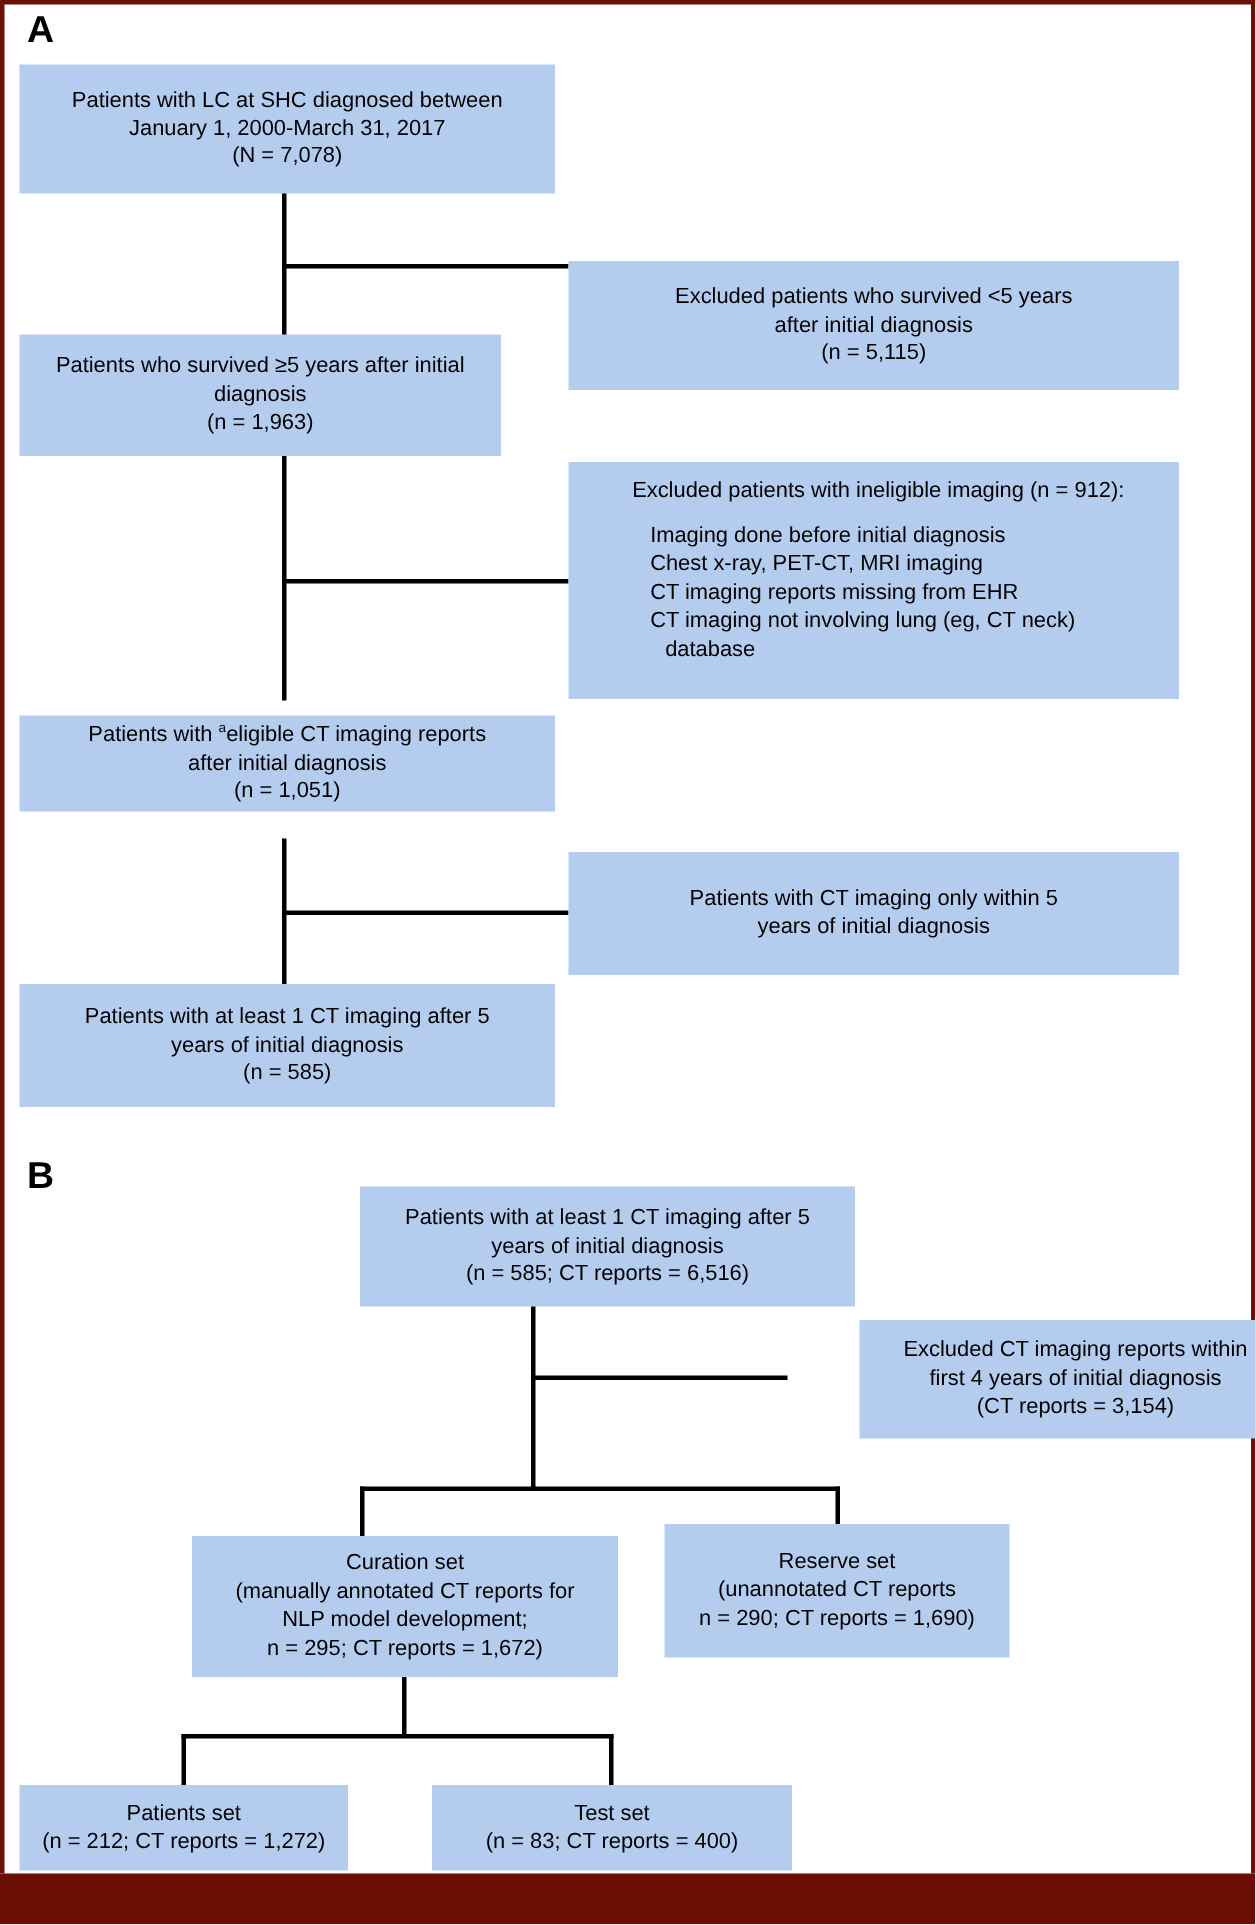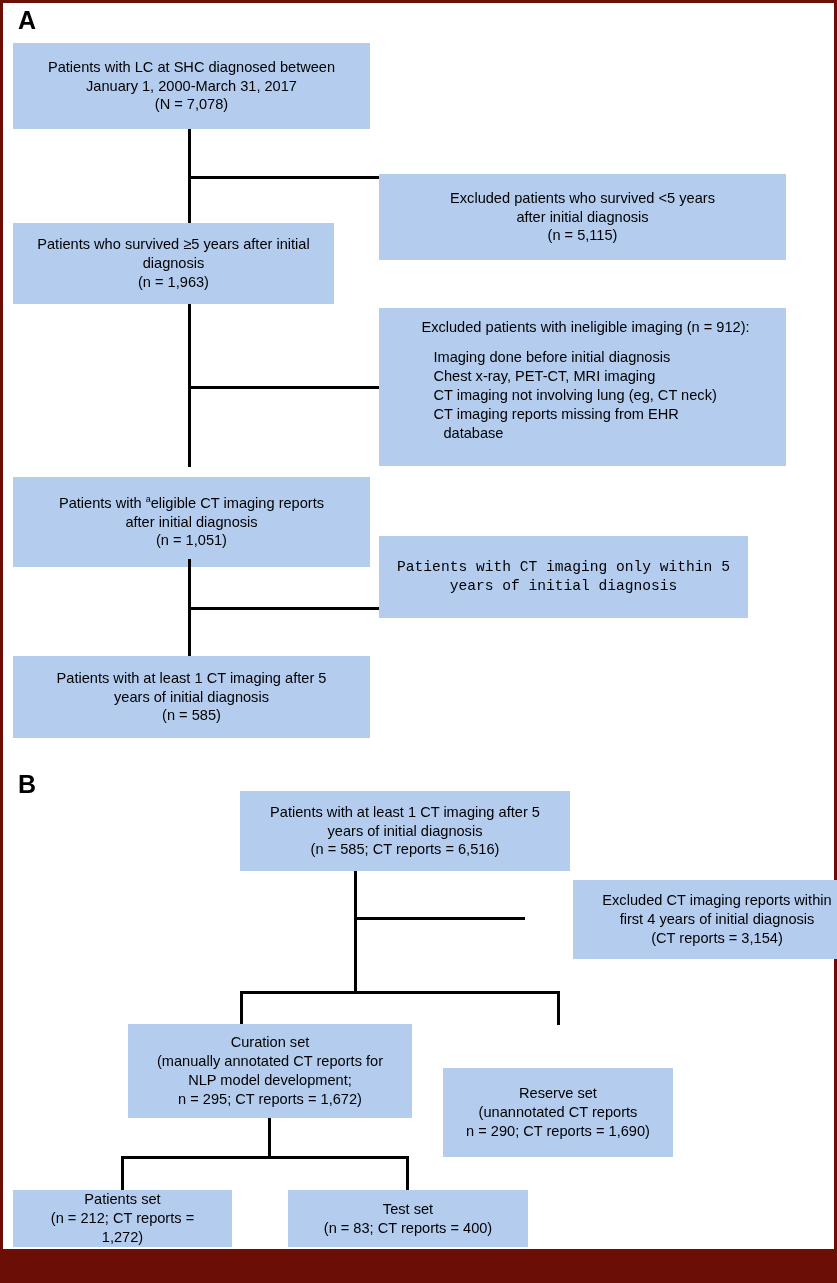--- a/index.html
+++ b/index.html
@@ -55,21 +55,21 @@
     position: absolute;
     background: #b4cdef;
     color: #000000;
     font-size: 14.6px;
     line-height: 1.30;
     display: flex;
     align-items: center;
     justify-content: center;
     text-align: center;
     box-sizing: border-box;
-    padding: 4px 18px;
+    padding: 4px 8px;
   }
   .box.left-align {
     text-align: left;
     justify-content: center;
     align-items: flex-start;
     padding: 10px 10px 10px 16px;
   }
   .box .tline { display: block; }
   .box .spacer { display: block; height: 11px; }
   .box .indent { padding-left: 12px; }
@@ -129,38 +129,38 @@
 
   <div class="conn v" style="left:188px; top:304px; height:163px;"></div>
   <div class="conn h" style="left:188px; top:386px; width:191px;"></div>
 
   <div class="box left-align" style="left:379px; top:308px; width:407px; height:158px;">
     <div>
       <span class="tline">Excluded patients with ineligible imaging (n = 912):</span>
       <span class="spacer"></span>
       <span class="tline indent">Imaging done before initial diagnosis</span>
       <span class="tline indent">Chest x-ray, PET-CT, MRI imaging</span>
+      <span class="tline indent">CT imaging reports missing from EHR</span>
       <span class="tline indent">CT imaging not involving lung (eg, CT neck)</span>
-      <span class="tline indent">CT imaging reports missing from EHR</span>
       <span class="tline indent2">database</span>
     </div>
   </div>
 
-  <div class="box" style="left:13px; top:477px; width:357px; height:90px;">
+  <div class="box" style="left:13px; top:477px; width:357px; height:64px;">
     <div>
       <span class="tline"><span>Patients with </span><sup>a</sup><span>eligible CT imaging reports</span></span>
       <span class="tline">after initial diagnosis</span>
       <span class="tline">(n = 1,051)</span>
     </div>
   </div>
 
   <div class="conn v" style="left:188px; top:559px; height:98px;"></div>
   <div class="conn h" style="left:188px; top:607px; width:191px;"></div>
 
-  <div class="box" style="left:379px; top:536px; width:369px; height:82px;font-family:Liberation Mono, monospace;">
+  <div class="box" style="left:379px; top:568px; width:407px; height:82px;">
     <div>
       <span class="tline">Patients with CT imaging only within 5</span>
       <span class="tline">years of initial diagnosis</span>
     </div>
   </div>
 
   <div class="box" style="left:13px; top:656px; width:357px; height:82px;">
     <div>
       <span class="tline">Patients with at least 1 CT imaging after 5</span>
       <span class="tline">years of initial diagnosis</span>
@@ -195,21 +195,21 @@
 
   <div class="box" style="left:128px; top:1024px; width:284px; height:94px;">
     <div>
       <span class="tline">Curation set</span>
       <span class="tline">(manually annotated CT reports for</span>
       <span class="tline">NLP model development;</span>
       <span class="tline">n = 295; CT reports = 1,672)</span>
     </div>
   </div>
 
-  <div class="box" style="left:443px; top:1068px; width:230px; height:89px;">
+  <div class="box" style="left:443px; top:1016px; width:230px; height:89px;">
     <div>
       <span class="tline">Reserve set</span>
       <span class="tline">(unannotated CT reports</span>
       <span class="tline">n = 290; CT reports = 1,690)</span>
     </div>
   </div>
 
   <div class="conn v" style="left:268px; top:1118px; height:40px;"></div>
   <div class="conn h" style="left:121px; top:1156px; width:288px;"></div>
   <div class="conn v" style="left:121px; top:1156px; height:35px;"></div>

